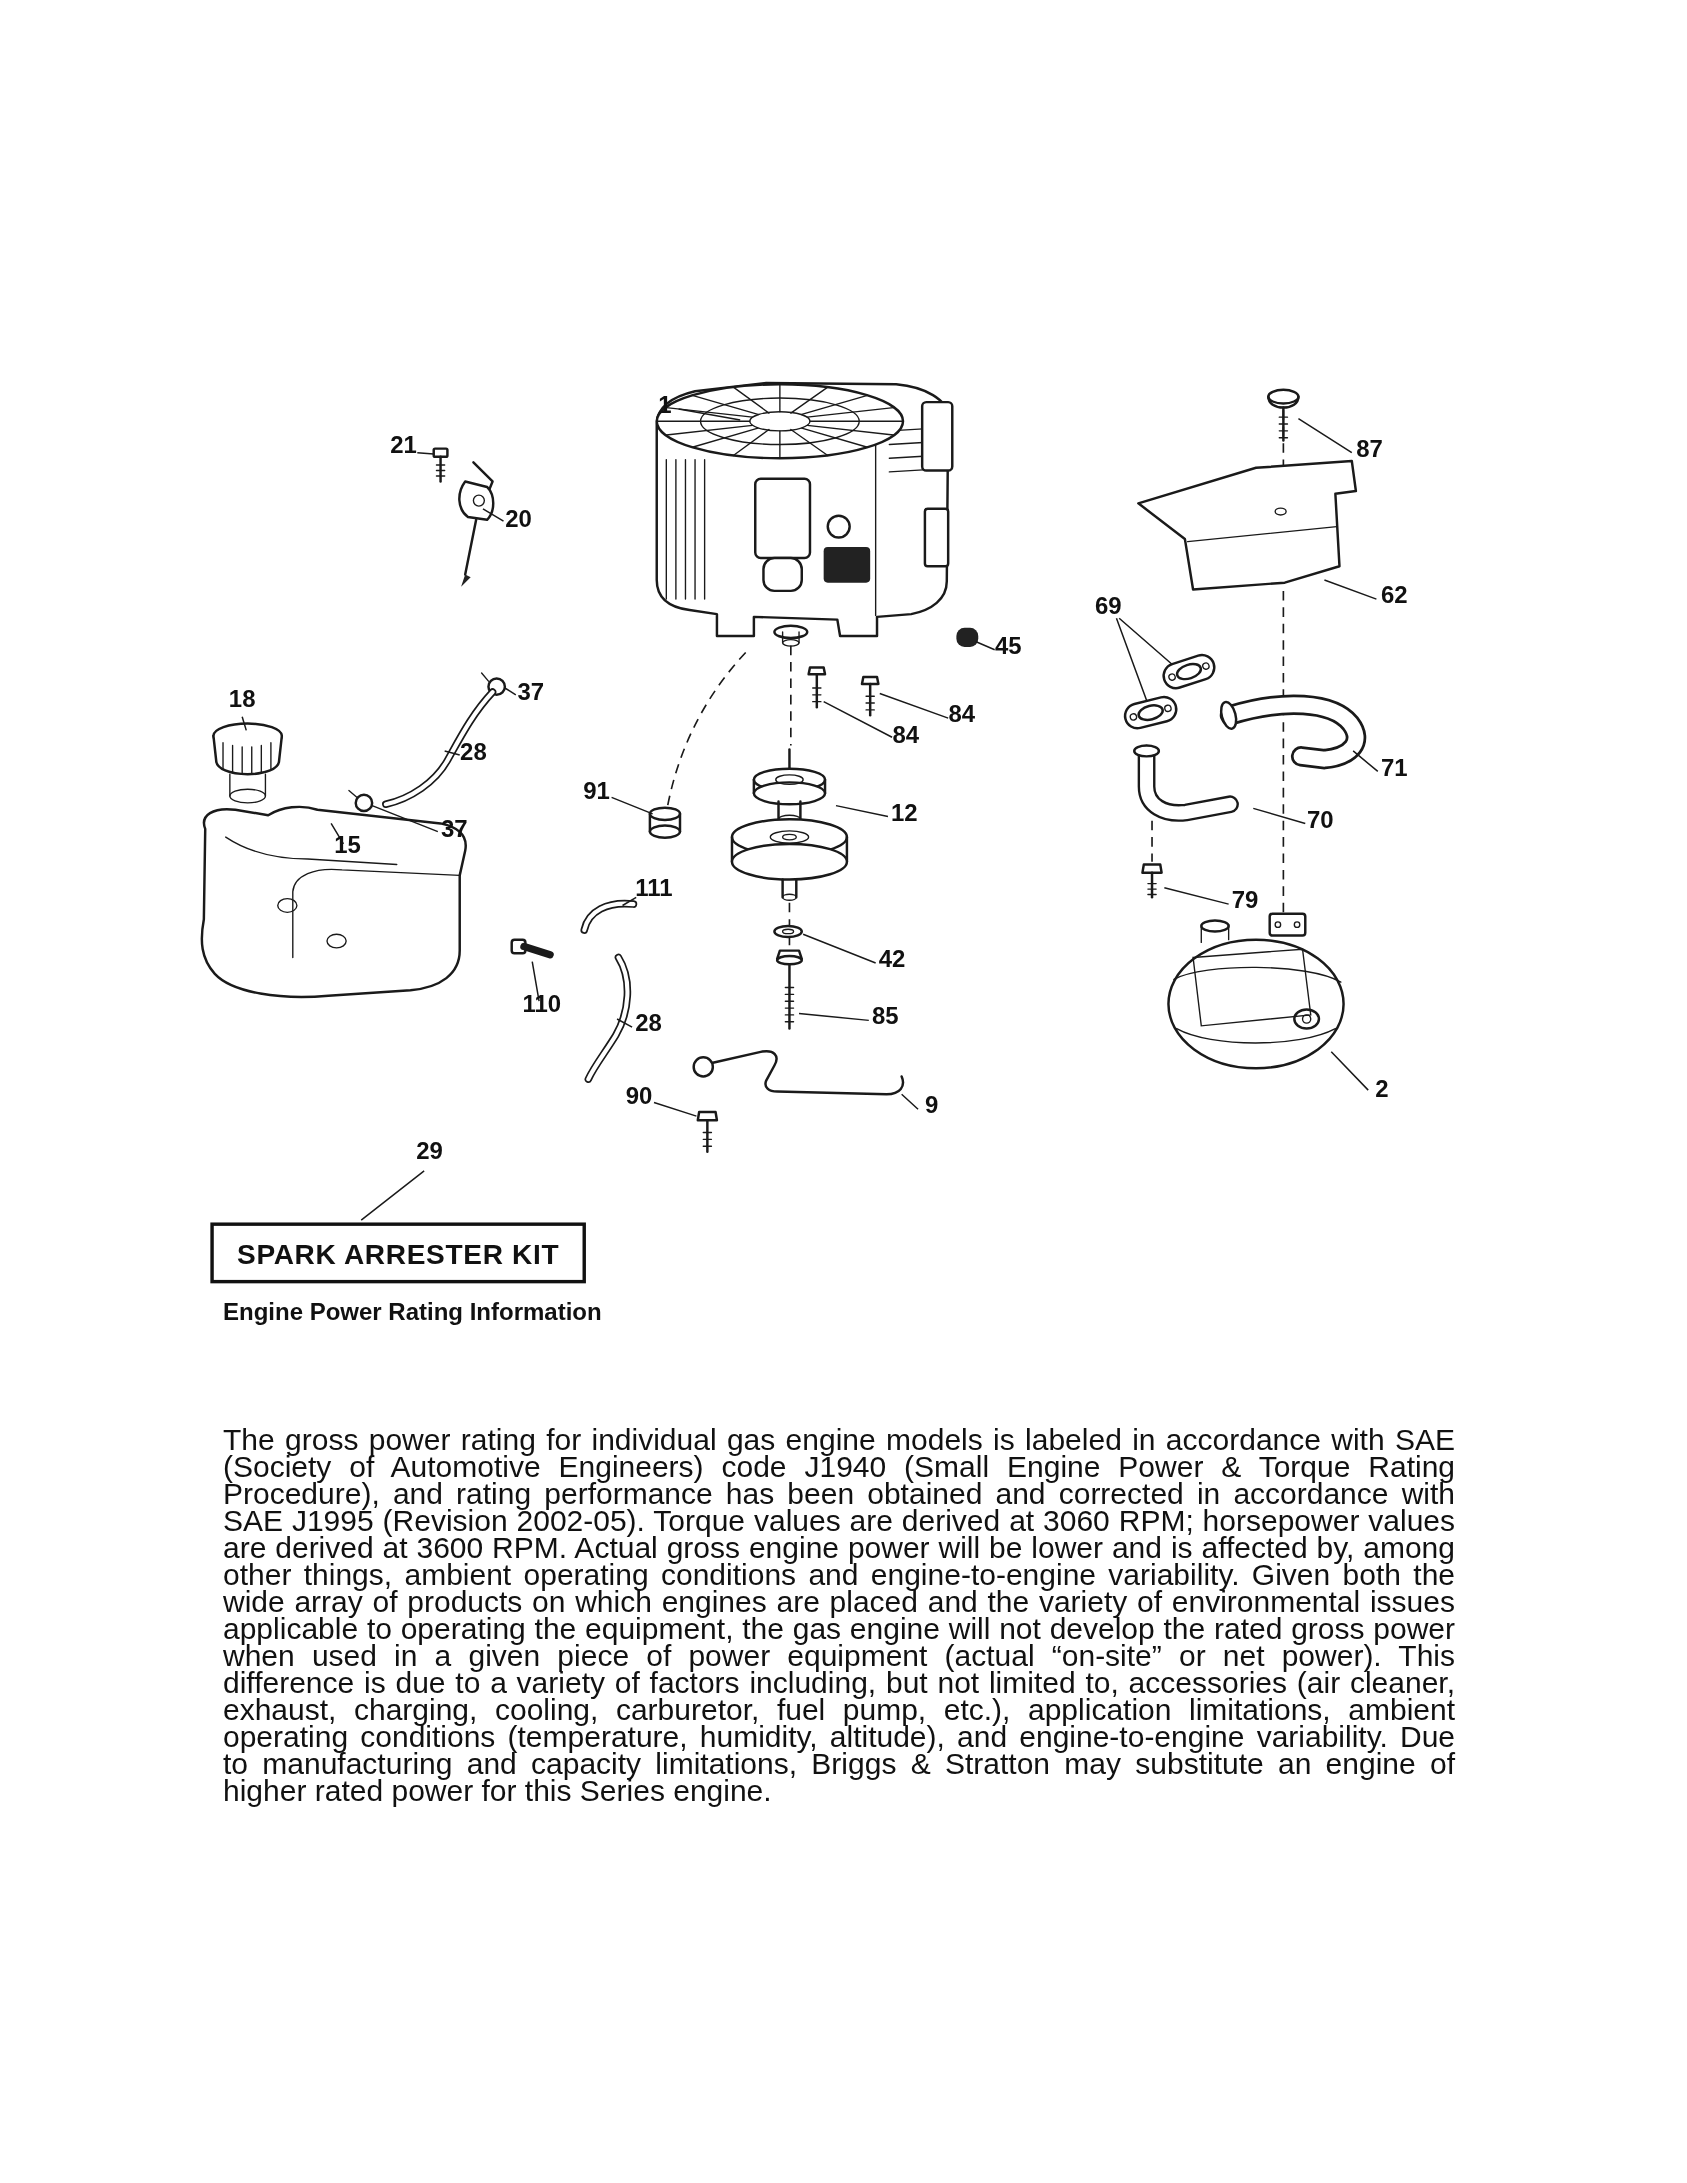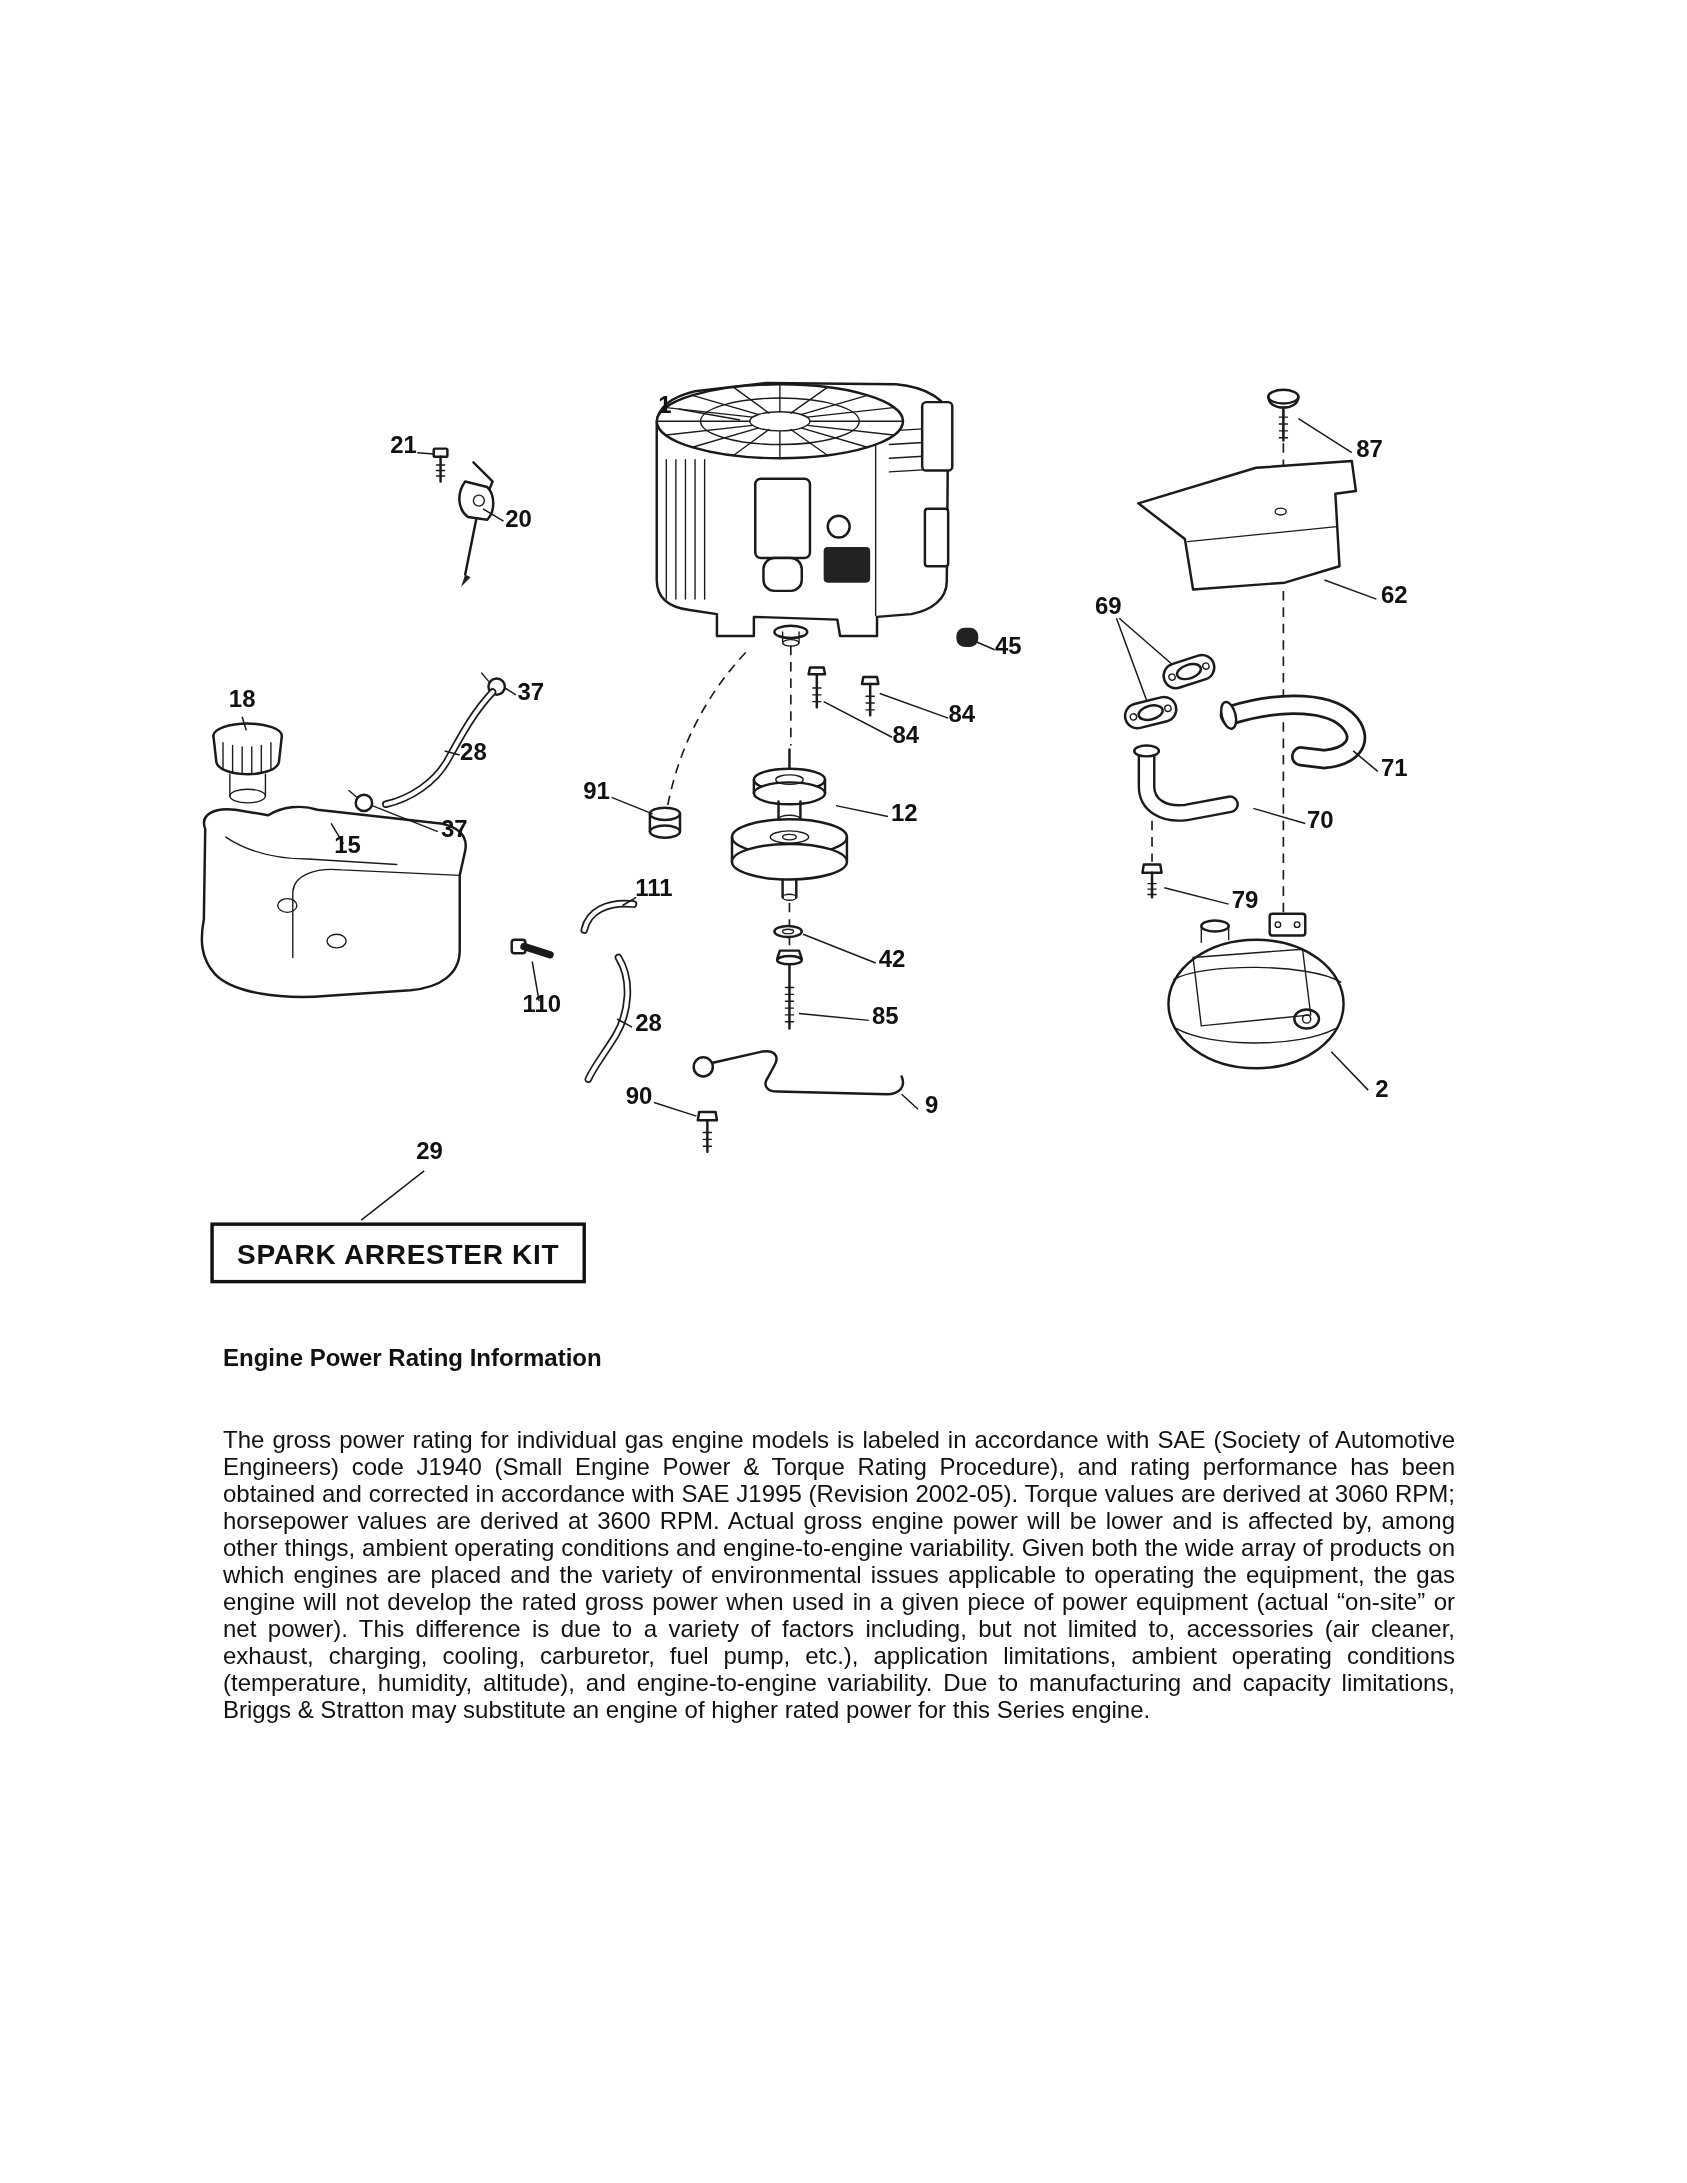--- a/index.html
+++ b/index.html
@@ -17,22 +17,22 @@
   .tube-i{fill:none;stroke:#ffffff;stroke-width:3;stroke-linecap:round;}
   .pipe-o{fill:none;stroke:#1a1a1a;stroke-width:15;stroke-linecap:round;}
   .pipe-i{fill:none;stroke:#ffffff;stroke-width:11;stroke-linecap:round;}
   .pipe-o2{fill:none;stroke:#1a1a1a;stroke-width:13;stroke-linecap:round;}
   .pipe-i2{fill:none;stroke:#ffffff;stroke-width:9.5;stroke-linecap:round;}
   .wfill{fill:#ffffff;}
   .dfill{fill:#222222;}
   text.callout{font-family:"Liberation Sans",sans-serif;font-weight:bold;font-size:17.5px;fill:#111;text-anchor:middle;}
   text.kit{font-family:"Liberation Sans",sans-serif;font-weight:bold;font-size:20.5px;fill:#111;text-anchor:middle;letter-spacing:.5px;}
   
-  .heading{position:absolute;left:223px;top:1344px;font-size:24px;font-weight:bold;}
-  .bodytext{position:absolute;left:223px;top:1426px;width:1232px;font-size:24px;line-height:27px;text-align:justify;}
+  .heading{position:absolute;left:223px;top:1298px;font-size:24px;font-weight:bold;}
+  .bodytext{position:absolute;left:223px;top:1426px;width:1232px;font-size:30px;line-height:27px;text-align:justify;}
 </style>
 </head>
 <body>
 
 <div class="page">
 
   <svg class="diagram" width="1687" height="2183" viewBox="0 0 1233 1596" preserveAspectRatio="none">
 
     <g>
       <path class="dash" d="M578,472 L578,545"></path>

